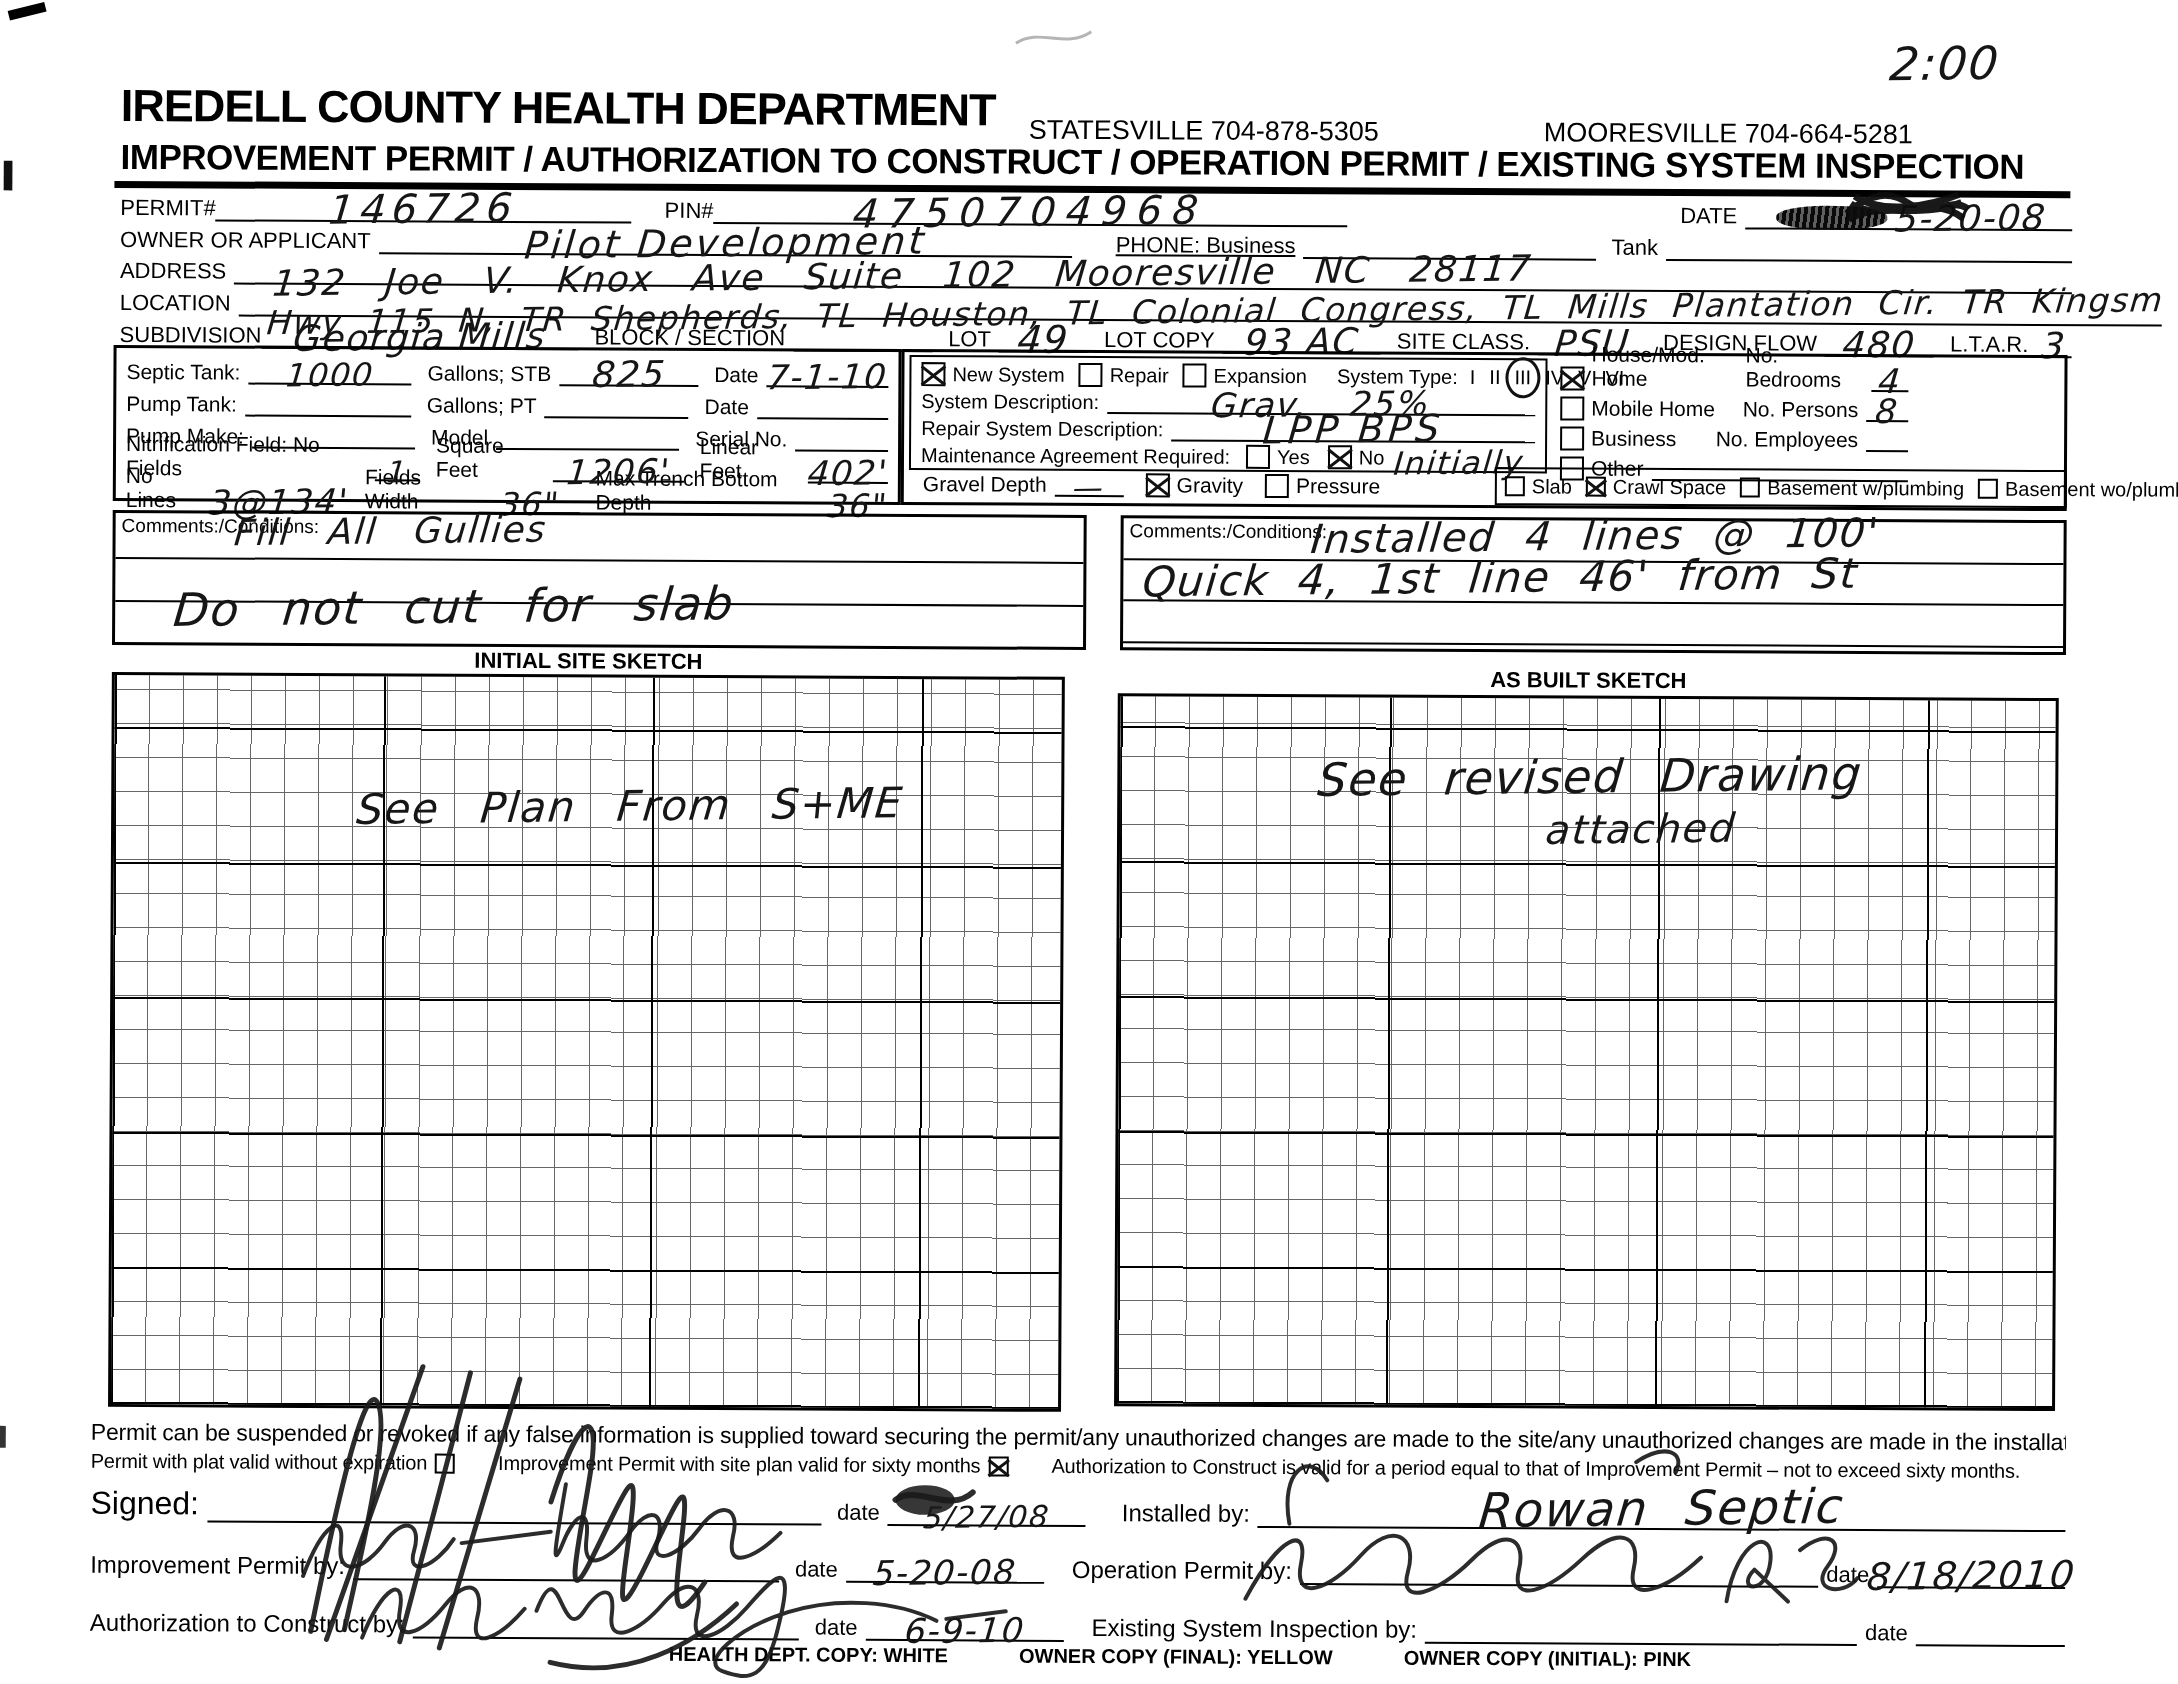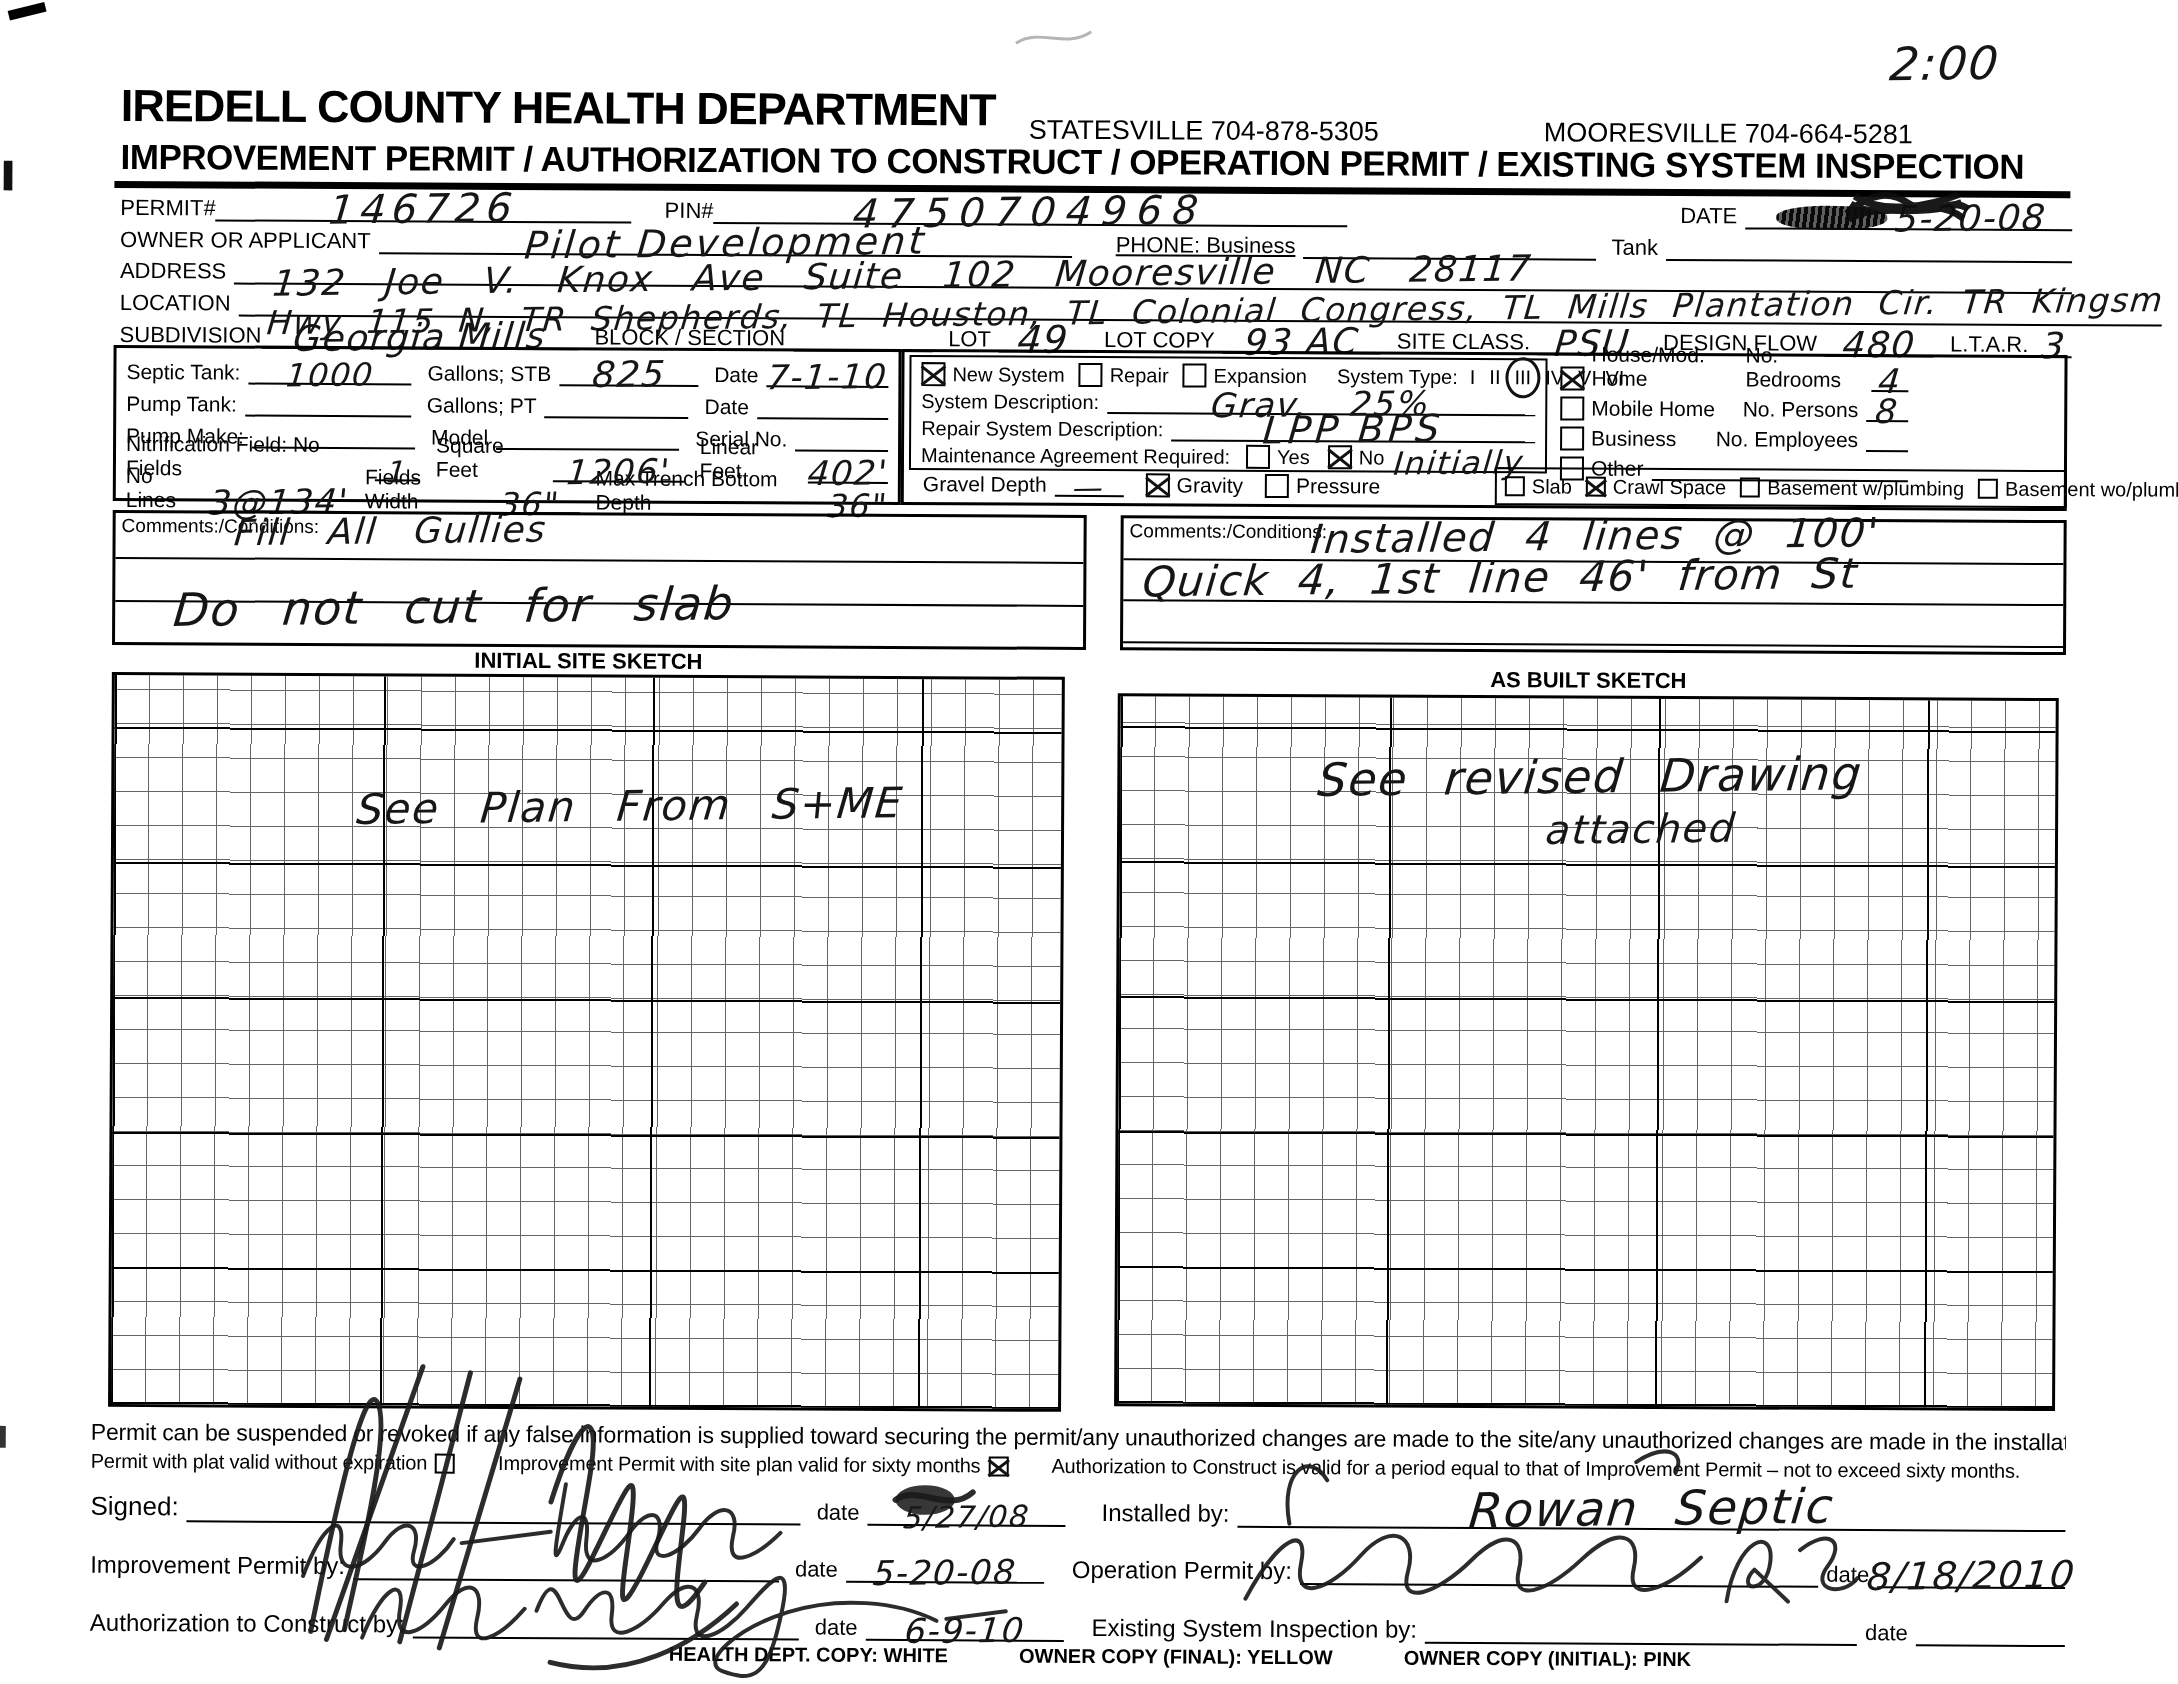--- a/index.html
+++ b/index.html
@@ -321,21 +321,21 @@
   <div class="abs" style="left:94px;top:1424px;width:1975px;font-size:23px;letter-spacing:-0.2px;white-space:nowrap;overflow:hidden;">Permit can be suspended or revoked if any false information is supplied toward securing the permit/any unauthorized changes are made to the site/any unauthorized changes are made in the installation of the system. Improvement</div>
   <div class="abs" style="left:94px;top:1455px;width:1980px;font-size:20px;display:flex;align-items:center;white-space:nowrap;letter-spacing:-0.2px;">
     <span>Permit with plat valid without expiration</span>
     <span class="cb small" style="margin-left:8px;"></span>
     <span style="margin-left:36px;">Improvement Permit with site plan valid for sixty months</span>
     <span class="cb small checked" style="margin-left:8px;"></span>
     <span style="margin-left:36px;">Authorization to Construct is valid for a period equal to that of Improvement Permit – not to exceed sixty months.</span>
   </div>
 
   <div class="row" style="left:94px;right:109px;top:1483px;height:44px;">
-    <span class="lbl" style="font-size:26px;">Signed:</span>
+    <span class="lbl" style="font-size:32px;">Signed:</span>
     <span class="line gap8" style="width:614px;"></span>
     <span class="lbl gap16">date</span>
     <span class="line gap8" style="width:198px;">
           <span class="hw" style="font-size:30px;">5/27/08</span>
         </span>
     <span class="lbl" style="margin-left:36px;font-size:24px;">Installed by:</span>
     <span class="line gap8 grow">
           <span class="hw" style="font-size:48px;word-spacing:20px;margin-bottom:-4px;">Rowan Septic</span>
         </span>
   </div>

